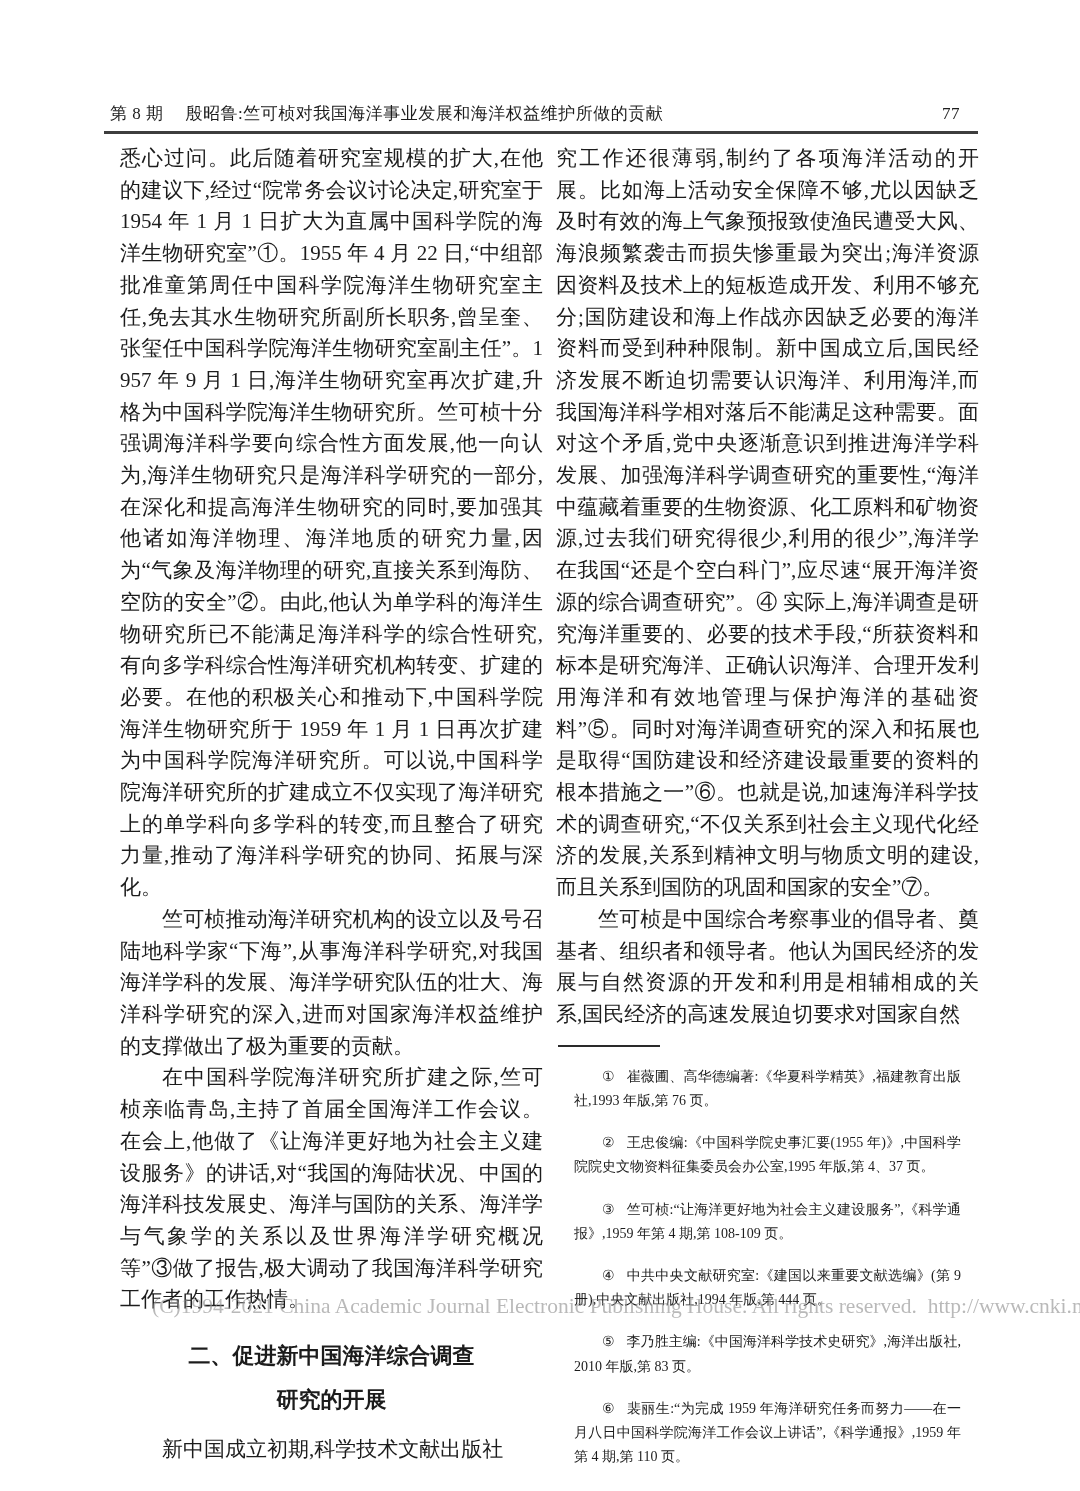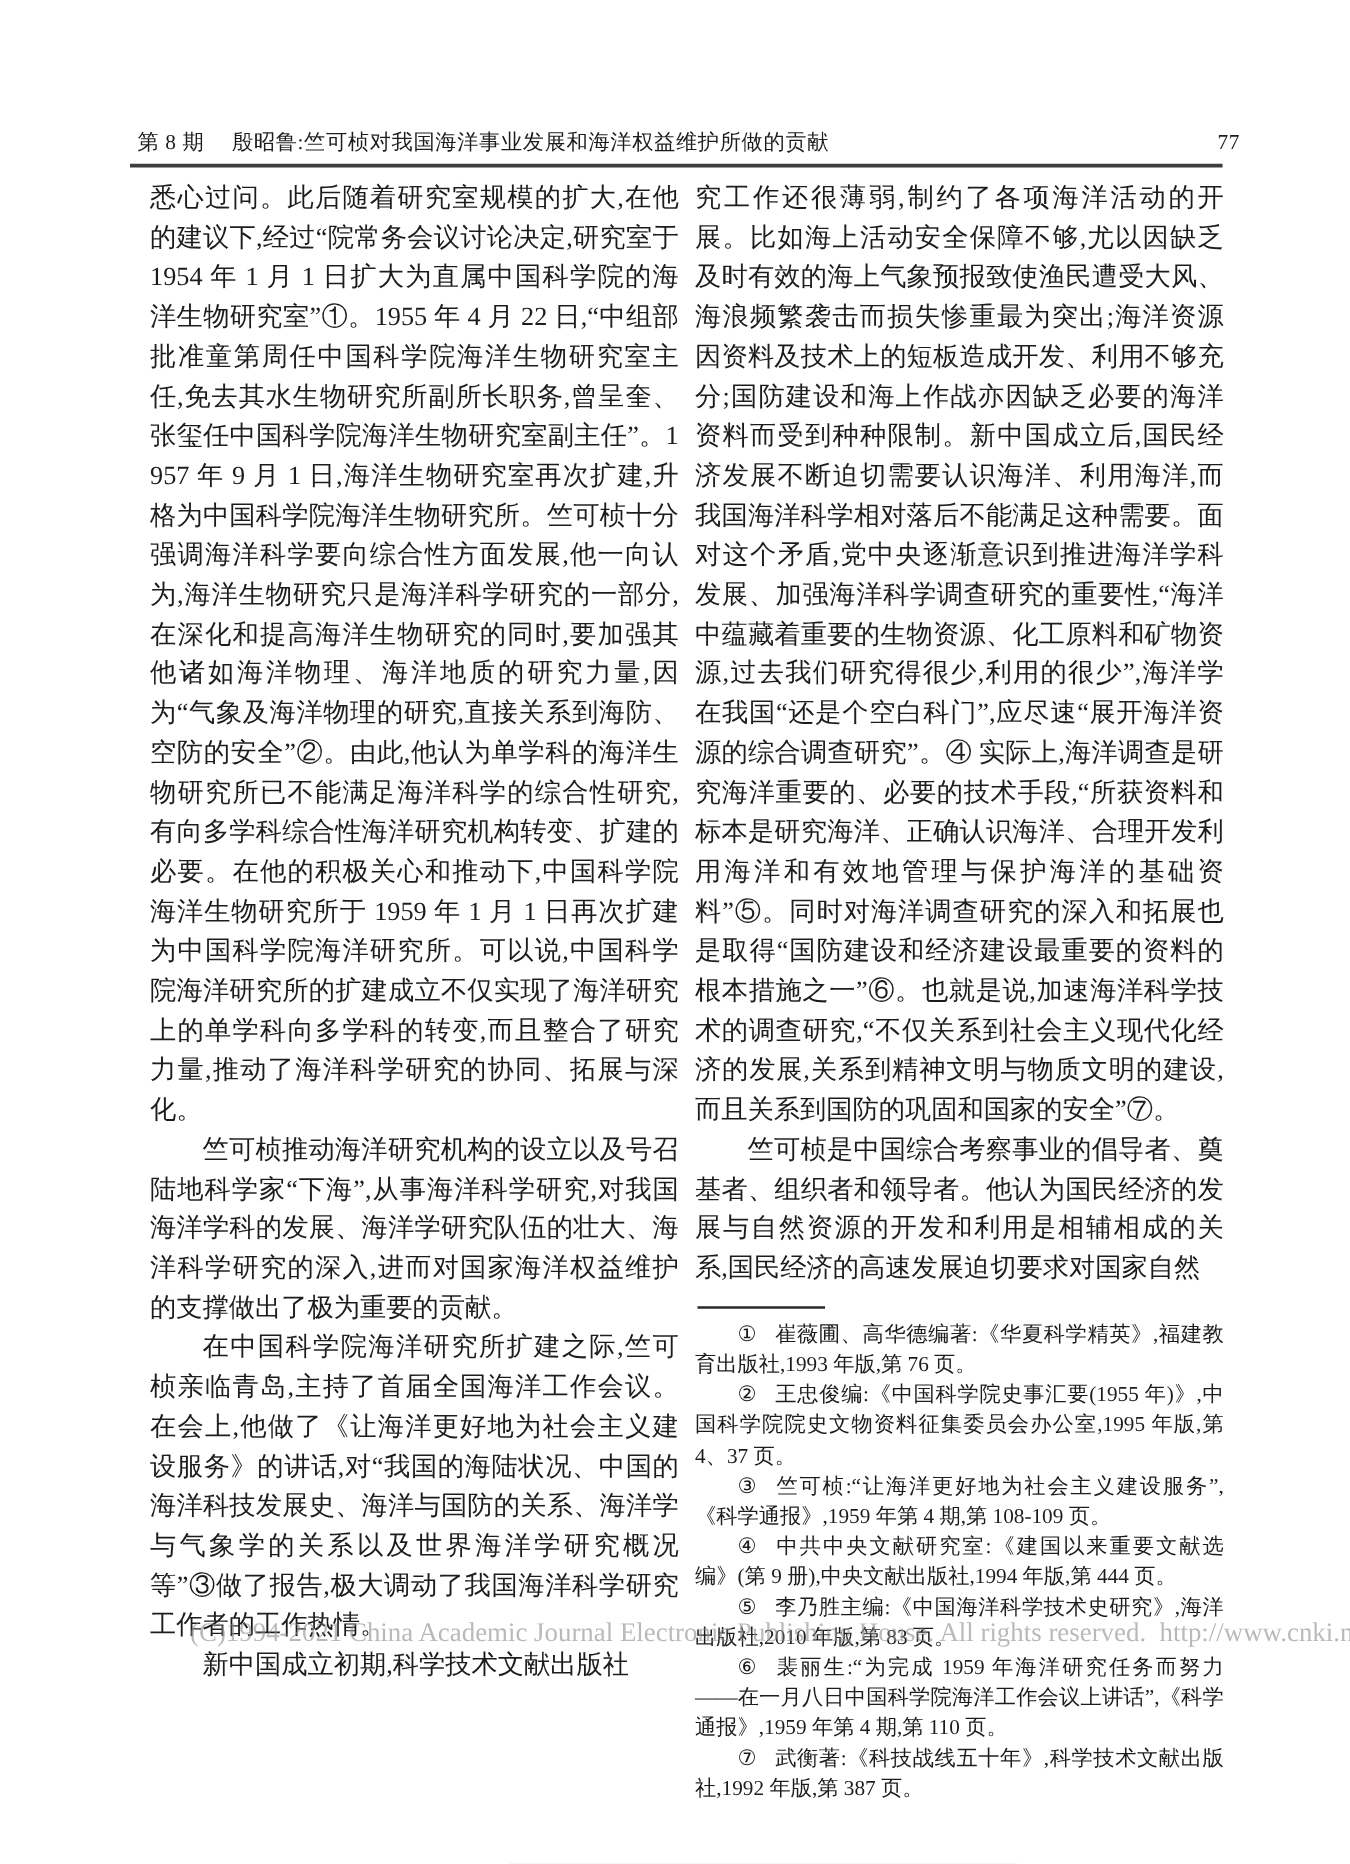--- a/index.html
+++ b/index.html
@@ -6,21 +6,21 @@
   .page{
     position:relative;
     width:1080px;height:1491px;
     background:#ffffff;
     overflow:hidden;
     font-family:"Liberation Serif","DejaVu Serif",serif;
     color:#1c1c1c;
   }
   
   .page-header{
-    position:absolute;top:102px;left:110px;right:88px;
+    position:absolute;top:102px;left:110px;right:120px;
     display:flex;justify-content:space-between;align-items:baseline;
     font-size:17px;letter-spacing:0.5px;
   }
   .header-left{display:flex;gap:22px;}
   .header-rule{
     position:absolute;top:131px;left:104px;right:102px;
     border-top:3px solid #3d3d3d;
   }
   
   .column{position:absolute;top:143px;width:423px;}
@@ -41,22 +41,22 @@
     text-align:center;
   }
   .section-heading span{display:block;}
   
   .footnote-separator{
     margin:14px 0 9px 2px;
     width:102px;height:0;
     border:none;border-top:2px solid #2a2a2a;
   }
   .footnote{
-    margin:0;
-    font-size:17px;line-height:24.2px;
+    margin:18px;
+    font-size:14px;line-height:24.2px;
     text-align:justify;
     text-indent:2em;
     word-break:break-all;
   }
   .footnote-marker{padding-right:0.85em;}
   
   .watermark{
     position:absolute;top:1294px;left:152px;
     font-size:21.5px;
     color:#8f8f8f;opacity:0.62;
@@ -75,20 +75,24 @@
       <span>殷昭鲁:竺可桢对我国海洋事业发展和海洋权益维护所做的贡献</span>
     </div>
     <span>77</span>
   </div>
   <div class="header-rule"></div>
 
   <div class="column column-left">
     <p class="body-para">悉心过问。此后随着研究室规模的扩大,在他的建议下,经过“院常务会议讨论决定,研究室于 1954 年 1 月 1 日扩大为直属中国科学院的海洋生物研究室”①。1955 年 4 月 22 日,“中组部批准童第周任中国科学院海洋生物研究室主任,免去其水生物研究所副所长职务,曾呈奎、张玺任中国科学院海洋生物研究室副主任”。1957 年 9 月 1 日,海洋生物研究室再次扩建,升格为中国科学院海洋生物研究所。竺可桢十分强调海洋科学要向综合性方面发展,他一向认为,海洋生物研究只是海洋科学研究的一部分,在深化和提高海洋生物研究的同时,要加强其他诸如海洋物理、海洋地质的研究力量,因为“气象及海洋物理的研究,直接关系到海防、空防的安全”②。由此,他认为单学科的海洋生物研究所已不能满足海洋科学的综合性研究,有向多学科综合性海洋研究机构转变、扩建的必要。在他的积极关心和推动下,中国科学院海洋生物研究所于 1959 年 1 月 1 日再次扩建为中国科学院海洋研究所。可以说,中国科学院海洋研究所的扩建成立不仅实现了海洋研究上的单学科向多学科的转变,而且整合了研究力量,推动了海洋科学研究的协同、拓展与深化。</p>
     <p class="body-para indent">竺可桢推动海洋研究机构的设立以及号召陆地科学家“下海”,从事海洋科学研究,对我国海洋学科的发展、海洋学研究队伍的壮大、海洋科学研究的深入,进而对国家海洋权益维护的支撑做出了极为重要的贡献。</p>
     <p class="body-para indent">在中国科学院海洋研究所扩建之际,竺可桢亲临青岛,主持了首届全国海洋工作会议。在会上,他做了《让海洋更好地为社会主义建设服务》的讲话,对“我国的海陆状况、中国的海洋科技发展史、海洋与国防的关系、海洋学与气象学的关系以及世界海洋学研究概况等”③做了报告,极大调动了我国海洋科学研究工作者的工作热情。</p>
+    <div class="section-heading">
+      <span>二、促进新中国海洋综合调查</span>
+      <span>研究的开展</span>
+    </div>
     <p class="body-para indent">新中国成立初期,科学技术文献出版社</p>
   </div>
 
   <div class="column column-right">
     <p class="body-para">究工作还很薄弱,制约了各项海洋活动的开展。比如海上活动安全保障不够,尤以因缺乏及时有效的海上气象预报致使渔民遭受大风、海浪频繁袭击而损失惨重最为突出;海洋资源因资料及技术上的短板造成开发、利用不够充分;国防建设和海上作战亦因缺乏必要的海洋资料而受到种种限制。新中国成立后,国民经济发展不断迫切需要认识海洋、利用海洋,而我国海洋科学相对落后不能满足这种需要。面对这个矛盾,党中央逐渐意识到推进海洋学科发展、加强海洋科学调查研究的重要性,“海洋中蕴藏着重要的生物资源、化工原料和矿物资源,过去我们研究得很少,利用的很少”,海洋学在我国“还是个空白科门”,应尽速“展开海洋资源的综合调查研究”。④ 实际上,海洋调查是研究海洋重要的、必要的技术手段,“所获资料和标本是研究海洋、正确认识海洋、合理开发利用海洋和有效地管理与保护海洋的基础资料”⑤。同时对海洋调查研究的深入和拓展也是取得“国防建设和经济建设最重要的资料的根本措施之一”⑥。也就是说,加速海洋科学技术的调查研究,“不仅关系到社会主义现代化经济的发展,关系到精神文明与物质文明的建设,而且关系到国防的巩固和国家的安全”⑦。</p>
     <p class="body-para indent">竺可桢是中国综合考察事业的倡导者、奠基者、组织者和领导者。他认为国民经济的发展与自然资源的开发和利用是相辅相成的关系,国民经济的高速发展迫切要求对国家自然</p>
 
     <hr class="footnote-separator">
 
     <p class="footnote">

